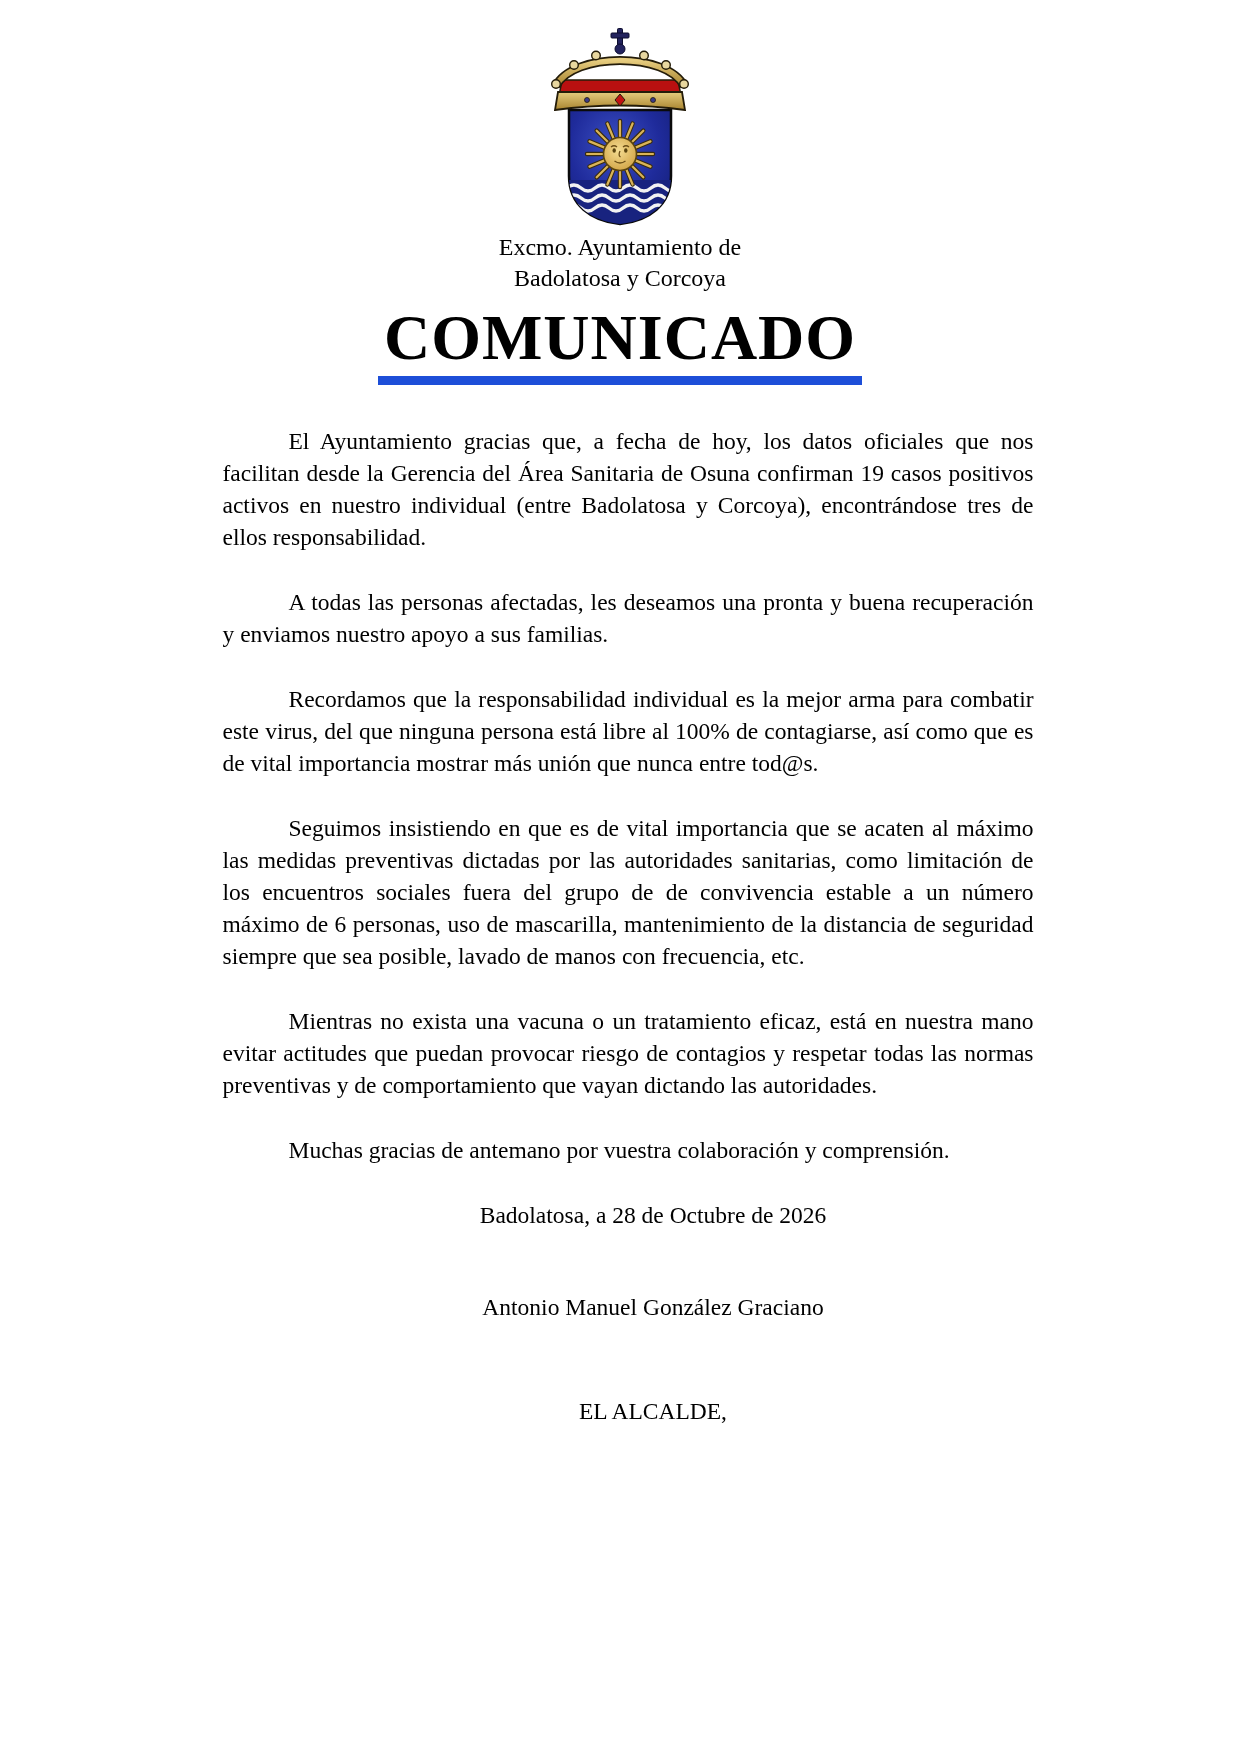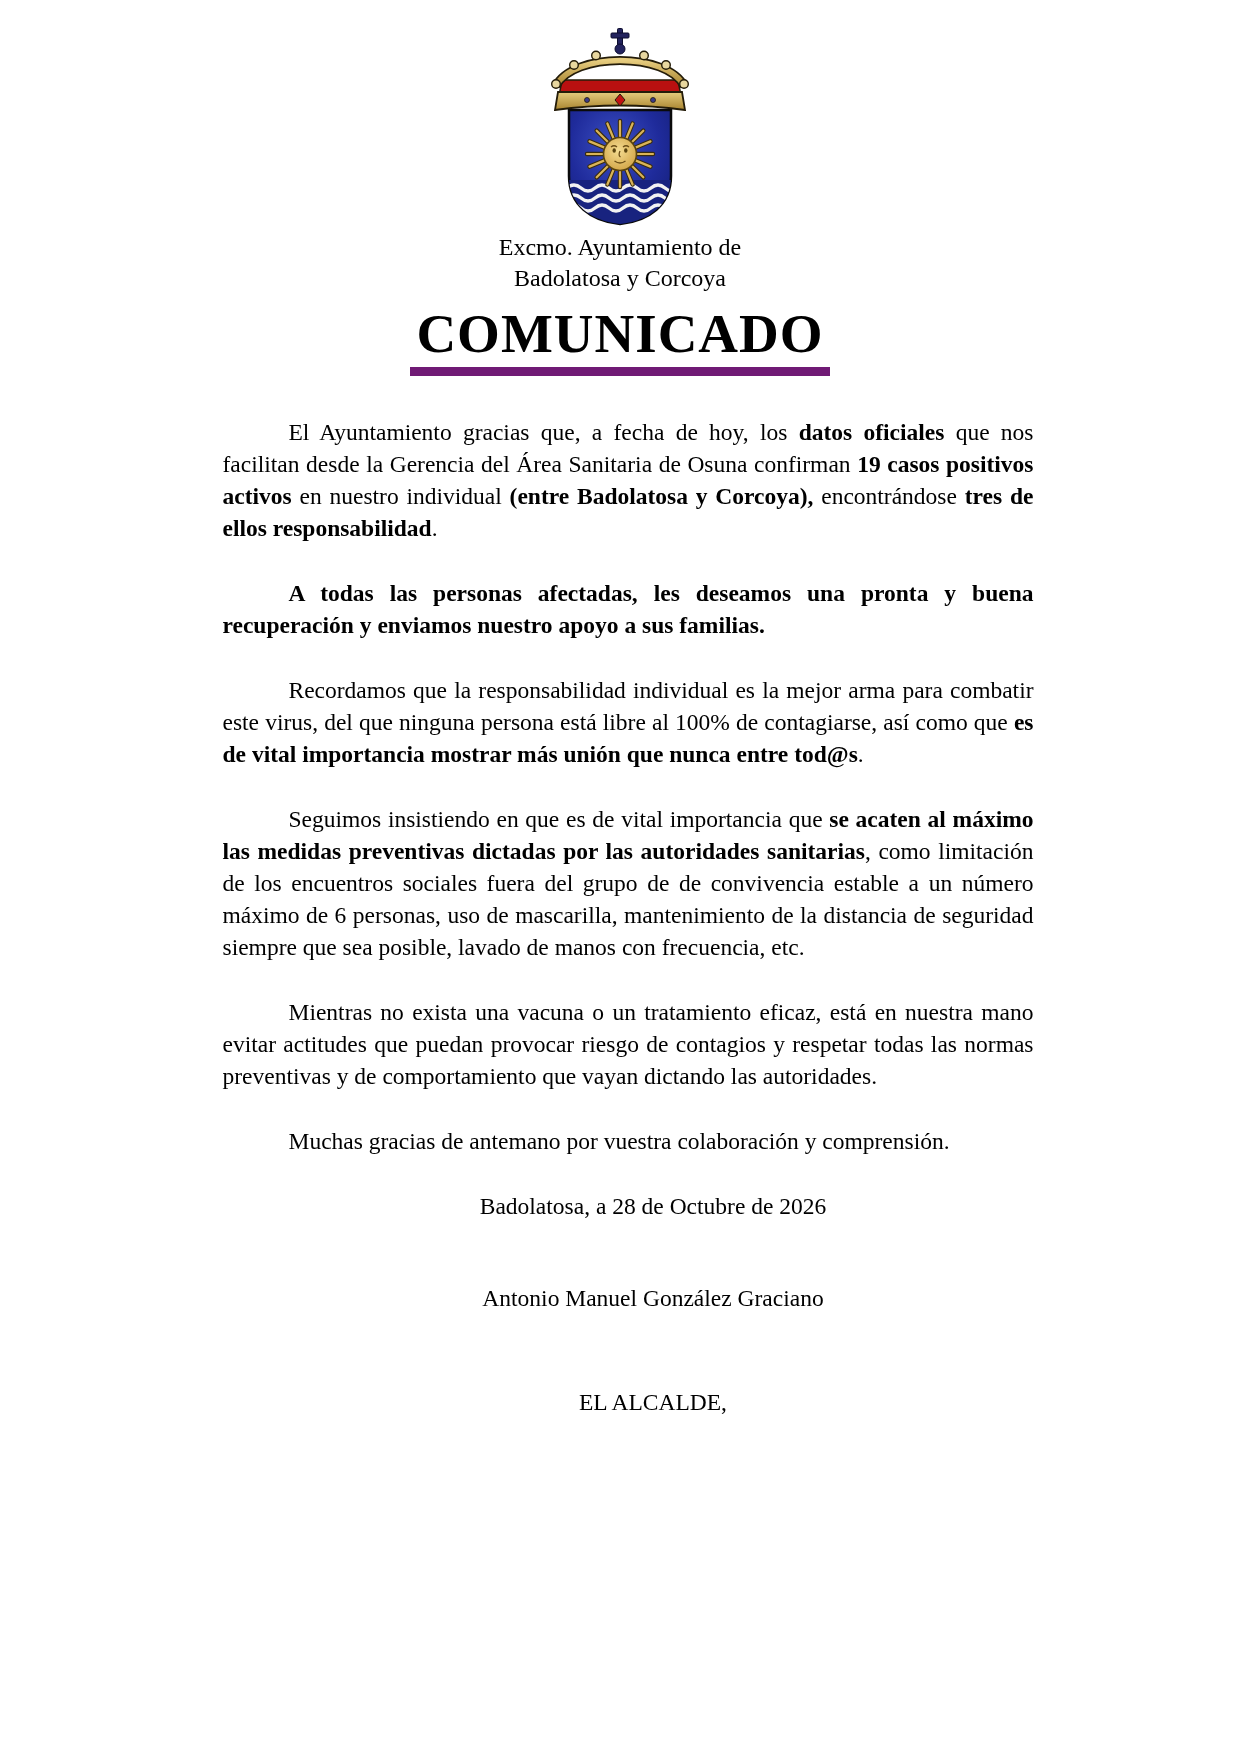--- a/index.html
+++ b/index.html
@@ -19,42 +19,42 @@
   .crest { width: 150px; height: 200px; }
   .org {
     text-align: center;
     font-size: 24px;
     line-height: 31px;
     margin-top: 4px;
   }
   .title-wrap { text-align: center; margin-top: 12px; line-height: 0; }
   .title-text {
     display: inline-block;
-    font-size: 55px;
+    font-size: 64px;
     font-weight: bold;
     line-height: 1.0;
     letter-spacing: 1px;
-    border-bottom: 9px solid #701a75;
+    border-bottom: 9px solid #1d4ed8;
     padding: 0 6px 6px 6px;
   }
   .content {
     margin: 40px 117px 0 133px;
     font-size: 23.5px;
     line-height: 32px;
     text-align: justify;
   }
   .content p { margin: 0 0 33px 0; text-indent: 66px; }
   .content p.centered {
     text-align: center;
     text-indent: 0;
     padding-left: 50px;
   }
   .content p.role-line { margin-top: 72px; }
   .content p.name-line { margin-top: 60px; }
-  b { font-weight: bold; }
+  b { font-weight: normal; }
 </style>
 </head>
 <body>
 
 <div class="page">
 
   <div class="crest-wrap">
     <svg class="crest" viewBox="0 0 150 200" xmlns="http://www.w3.org/2000/svg">
       <defs>
         <radialGradient id="shieldGrad" cx="45%" cy="32%" r="80%">

